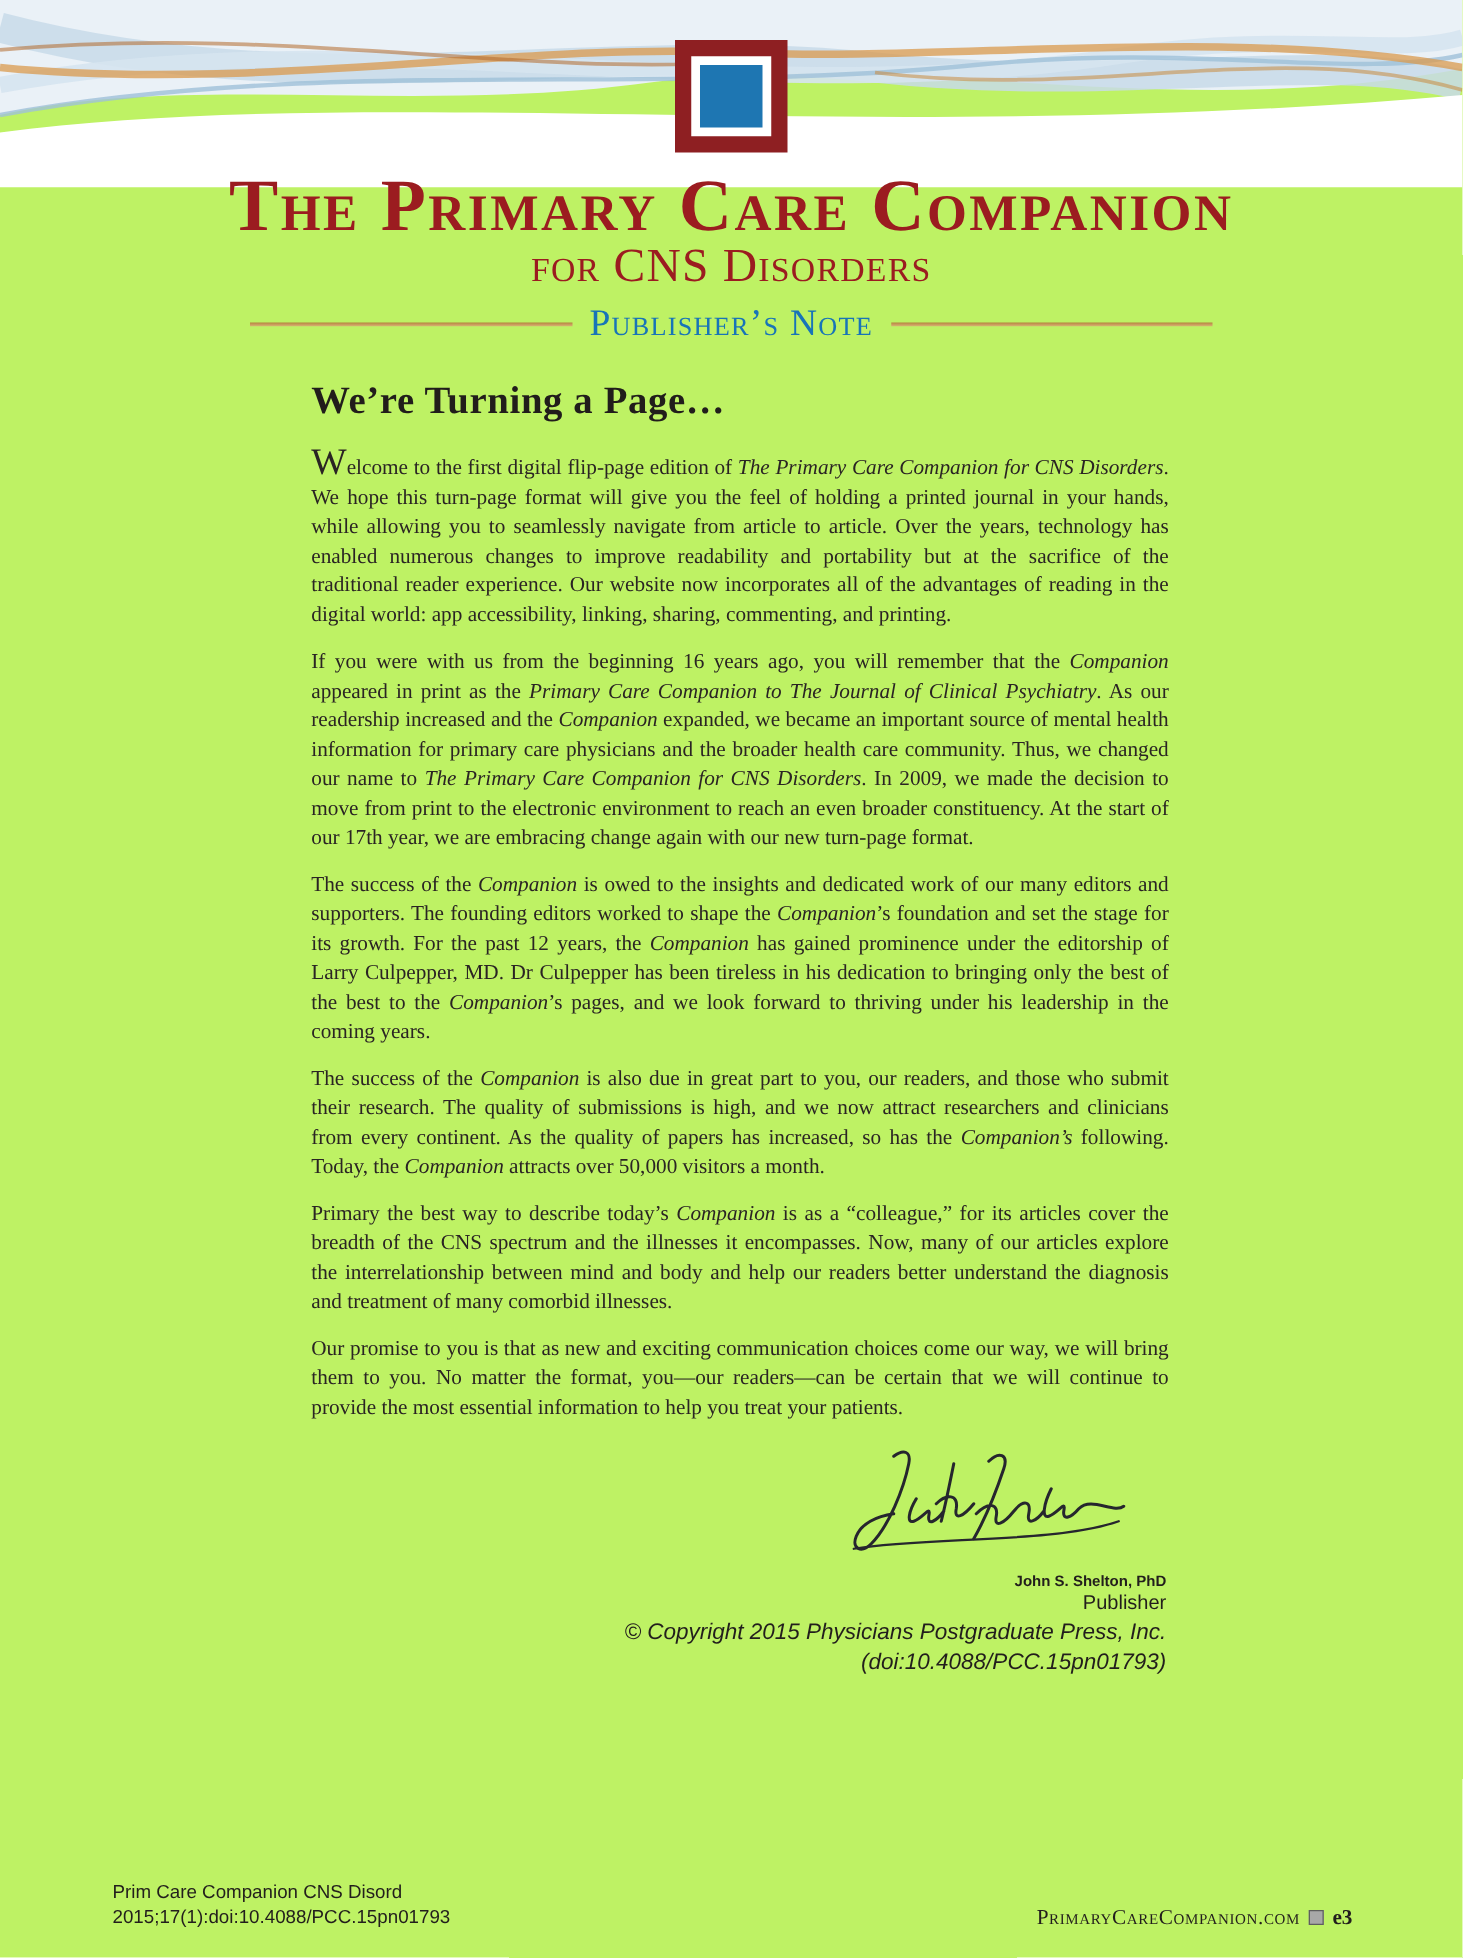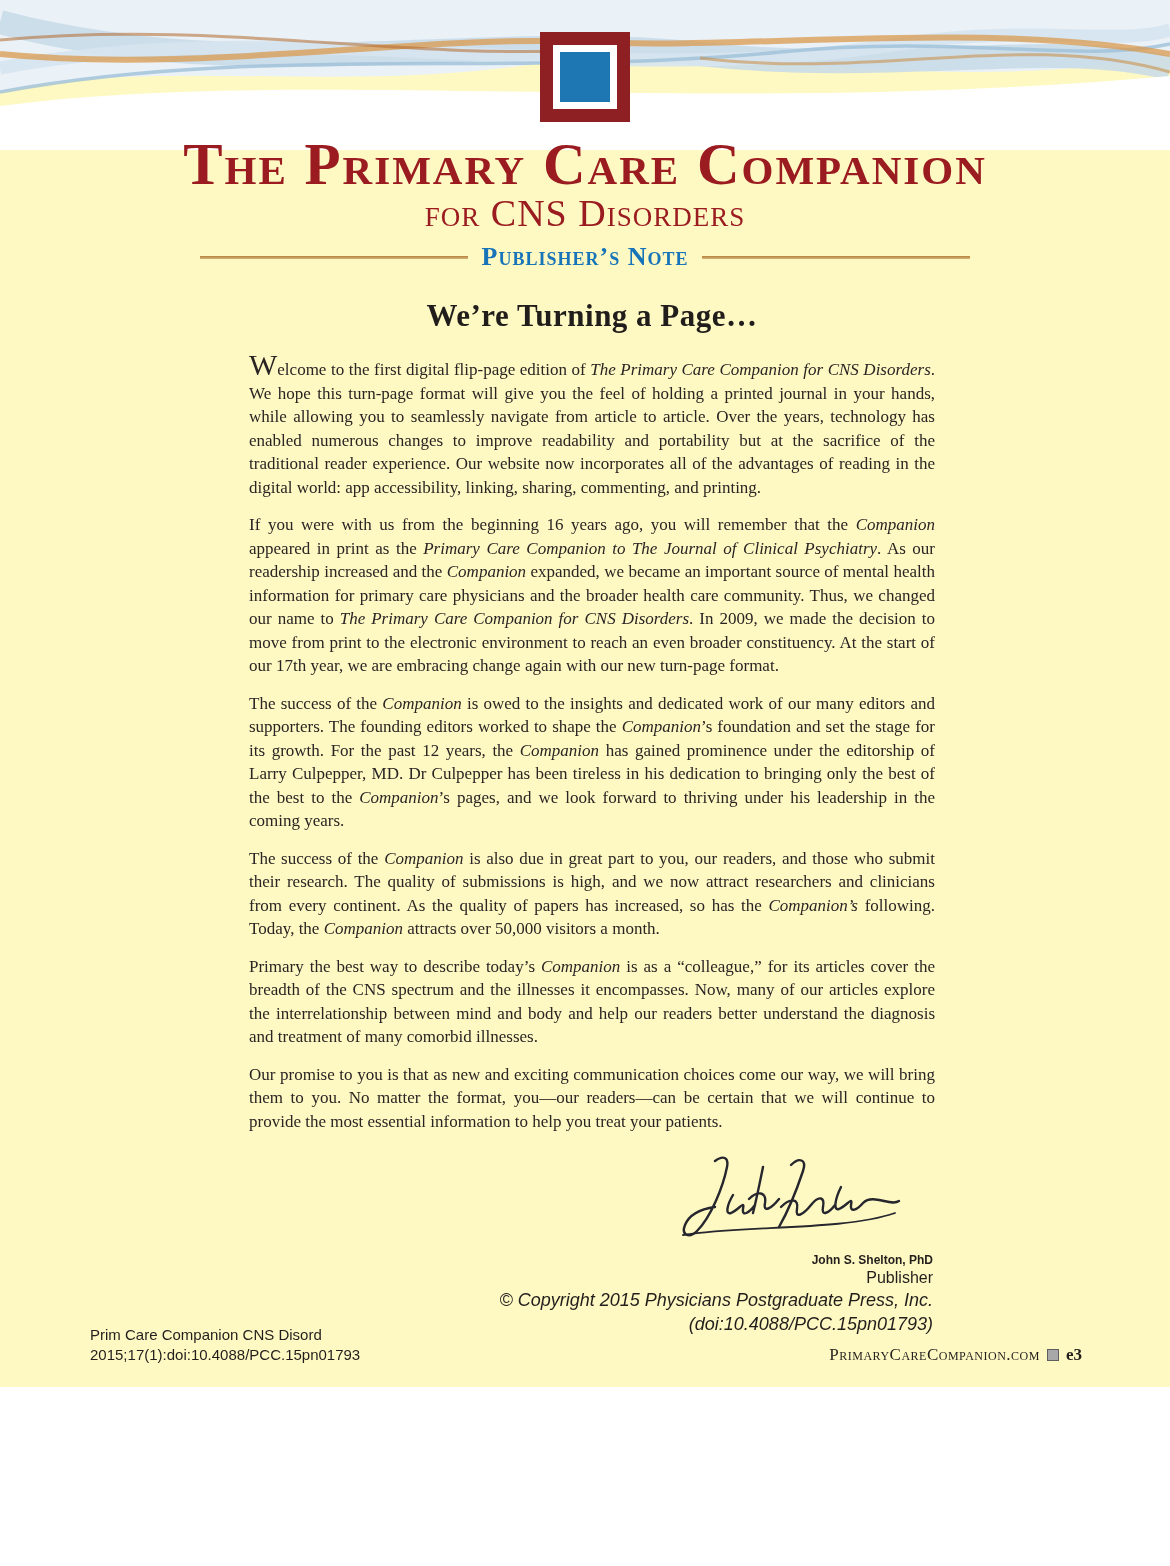--- a/index.html
+++ b/index.html
@@ -1,19 +1,19 @@
 <!DOCTYPE html>
 <html><head>
 <meta charset="utf-8">
 <style>
   * { box-sizing: border-box; }
   html, body { margin: 0; padding: 0; background: #ffffff; }
   .page {
-    width: 1170px; height: 1387px; position: relative;
-    background: #fef9c3; overflow: hidden;
+    width: 1170px; height: 1566px; position: relative;
+    background: #bef264; overflow: hidden;
     font-family: "Liberation Serif", serif; color: #26211f;
   }
   
   .swoosh-wrap { position: relative; width: 1170px; height: 150px; }
   .swoosh { position: absolute; top: 0; left: 0; }
   .logo {
     position: absolute; top: 32px; left: 50%; transform: translateX(-50%);
     width: 90px; height: 90px; background: #8e1f22;
     display: flex; align-items: center; justify-content: center;
   }
@@ -29,27 +29,27 @@
   .journal-subtitle {
     margin: 0; font-size: 38px; line-height: 1.05; font-weight: normal;
     font-variant: small-caps; letter-spacing: 1px; color: #9b1c20;
   }
   .note-row {
     width: 770px; margin: 8px auto 0; display: flex; align-items: center; gap: 14px;
   }
   .note-rule { flex: 1; height: 3px;
     background: linear-gradient(180deg, #b5843f, #d9b375); }
   .section-label {
-    font-size: 26px; font-weight: bold; font-variant: small-caps;
+    font-size: 30px; font-weight: normal; font-variant: small-caps;
     letter-spacing: 1px; color: #1874b8; white-space: nowrap;
   }
   
   .article { width: 686px; margin: 0 auto; transform: translateX(7px); }
   .article-title {
-    text-align: center; font-size: 31px; font-weight: bold;
+    font-size: 31px; font-weight: bold;
     margin: 26px 0 24px 0; color: #211d1b; letter-spacing: 0.5px;
   }
   .para {
     margin: 0 0 14px 0; font-size: 17px; line-height: 23.5px;
     text-align: justify; color: #2a2423;
   }
   .para em { font-style: italic; }
   .dropcap { font-size: 30px; line-height: 0; font-weight: normal; }
   
   .sig-block { text-align: right; margin-top: 10px; padding-right: 2px; }

